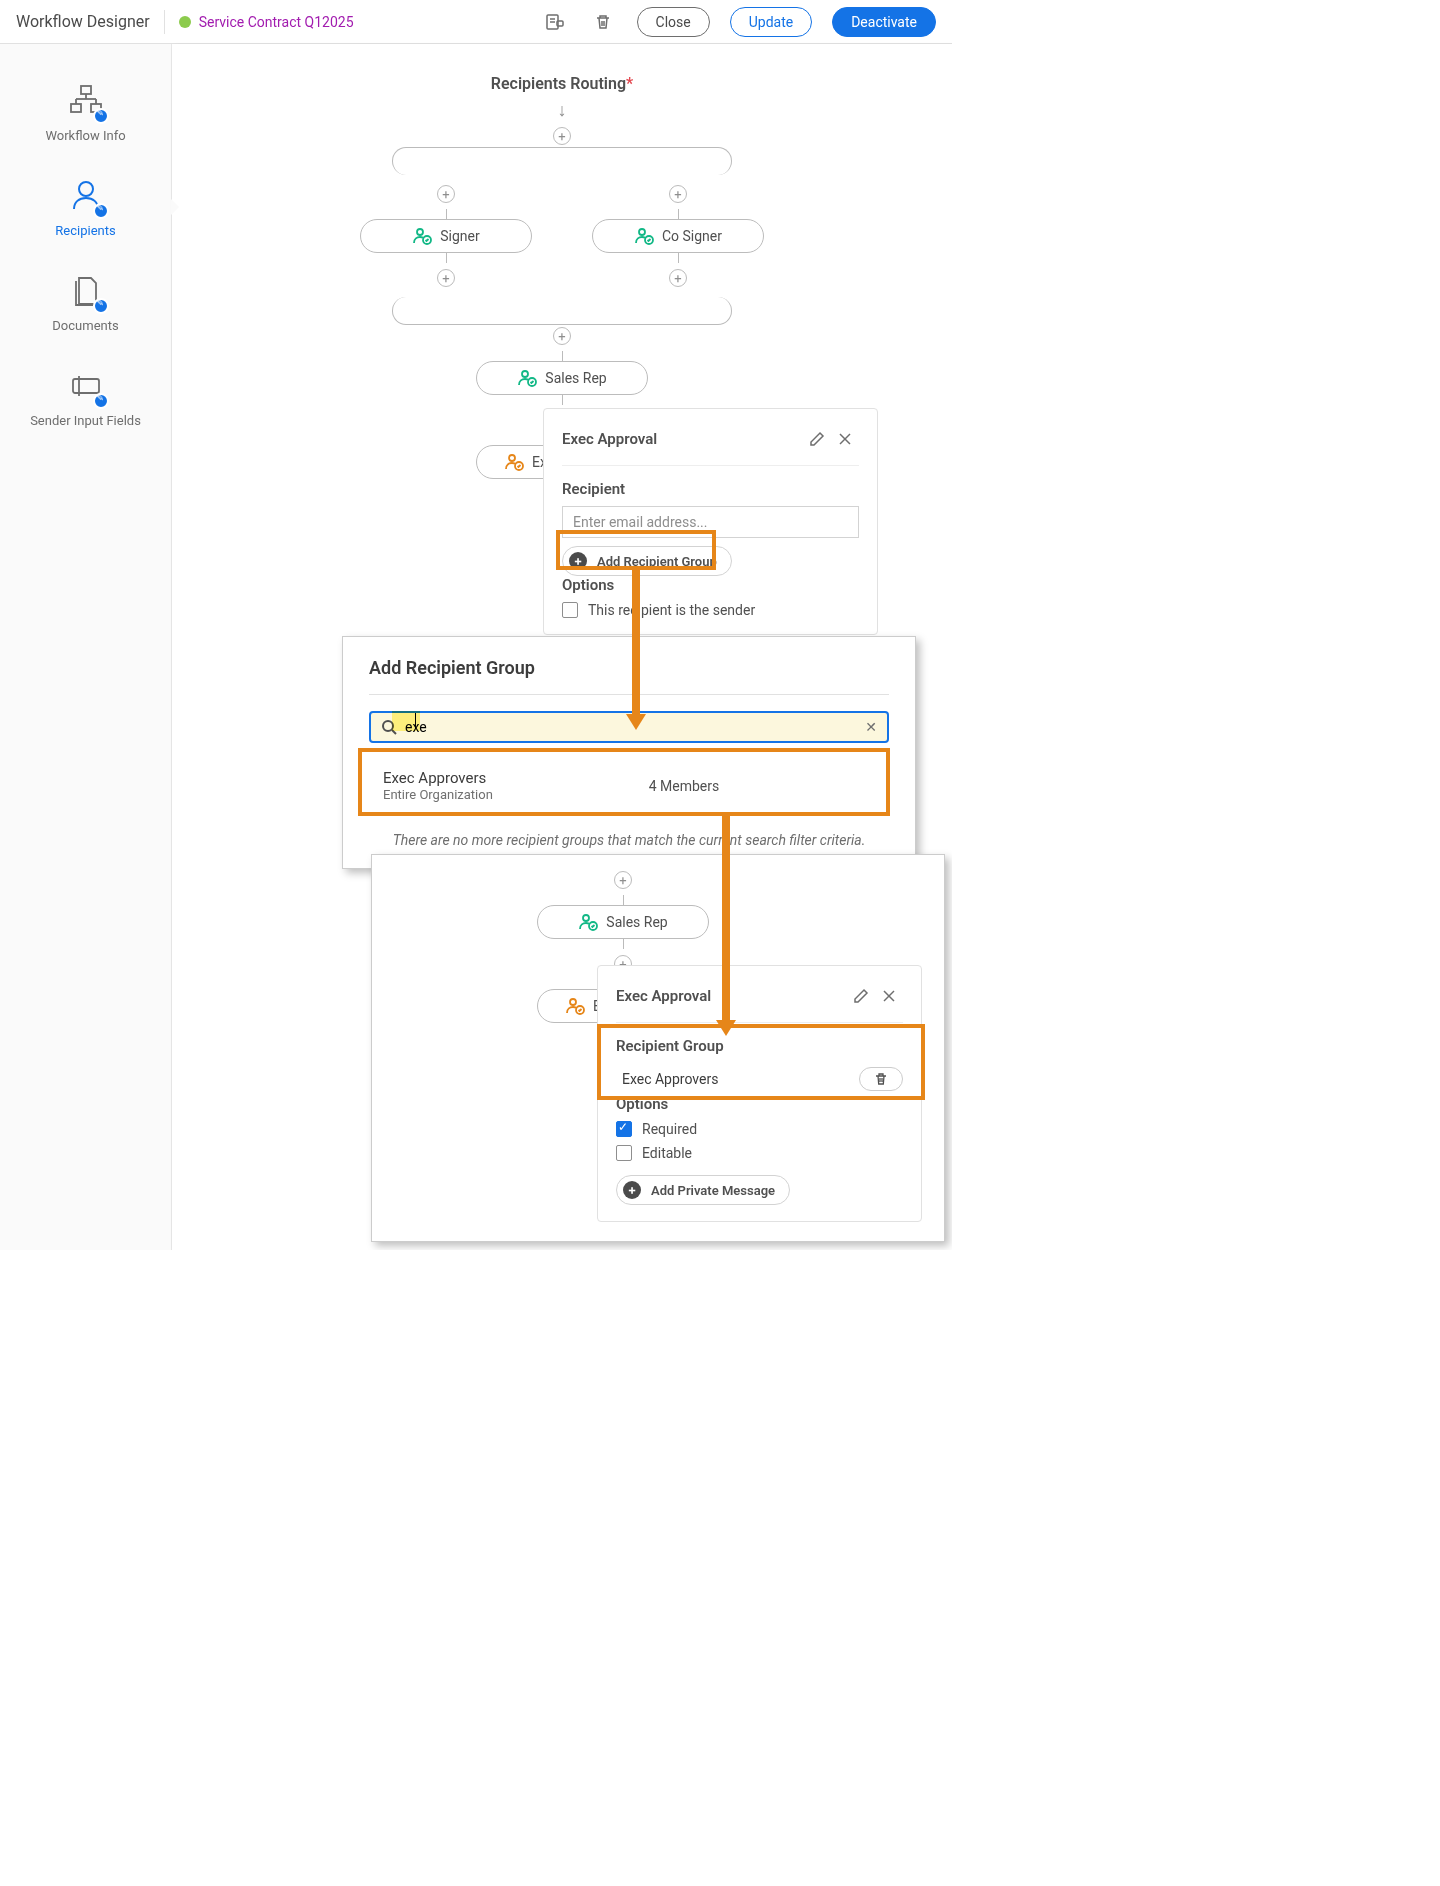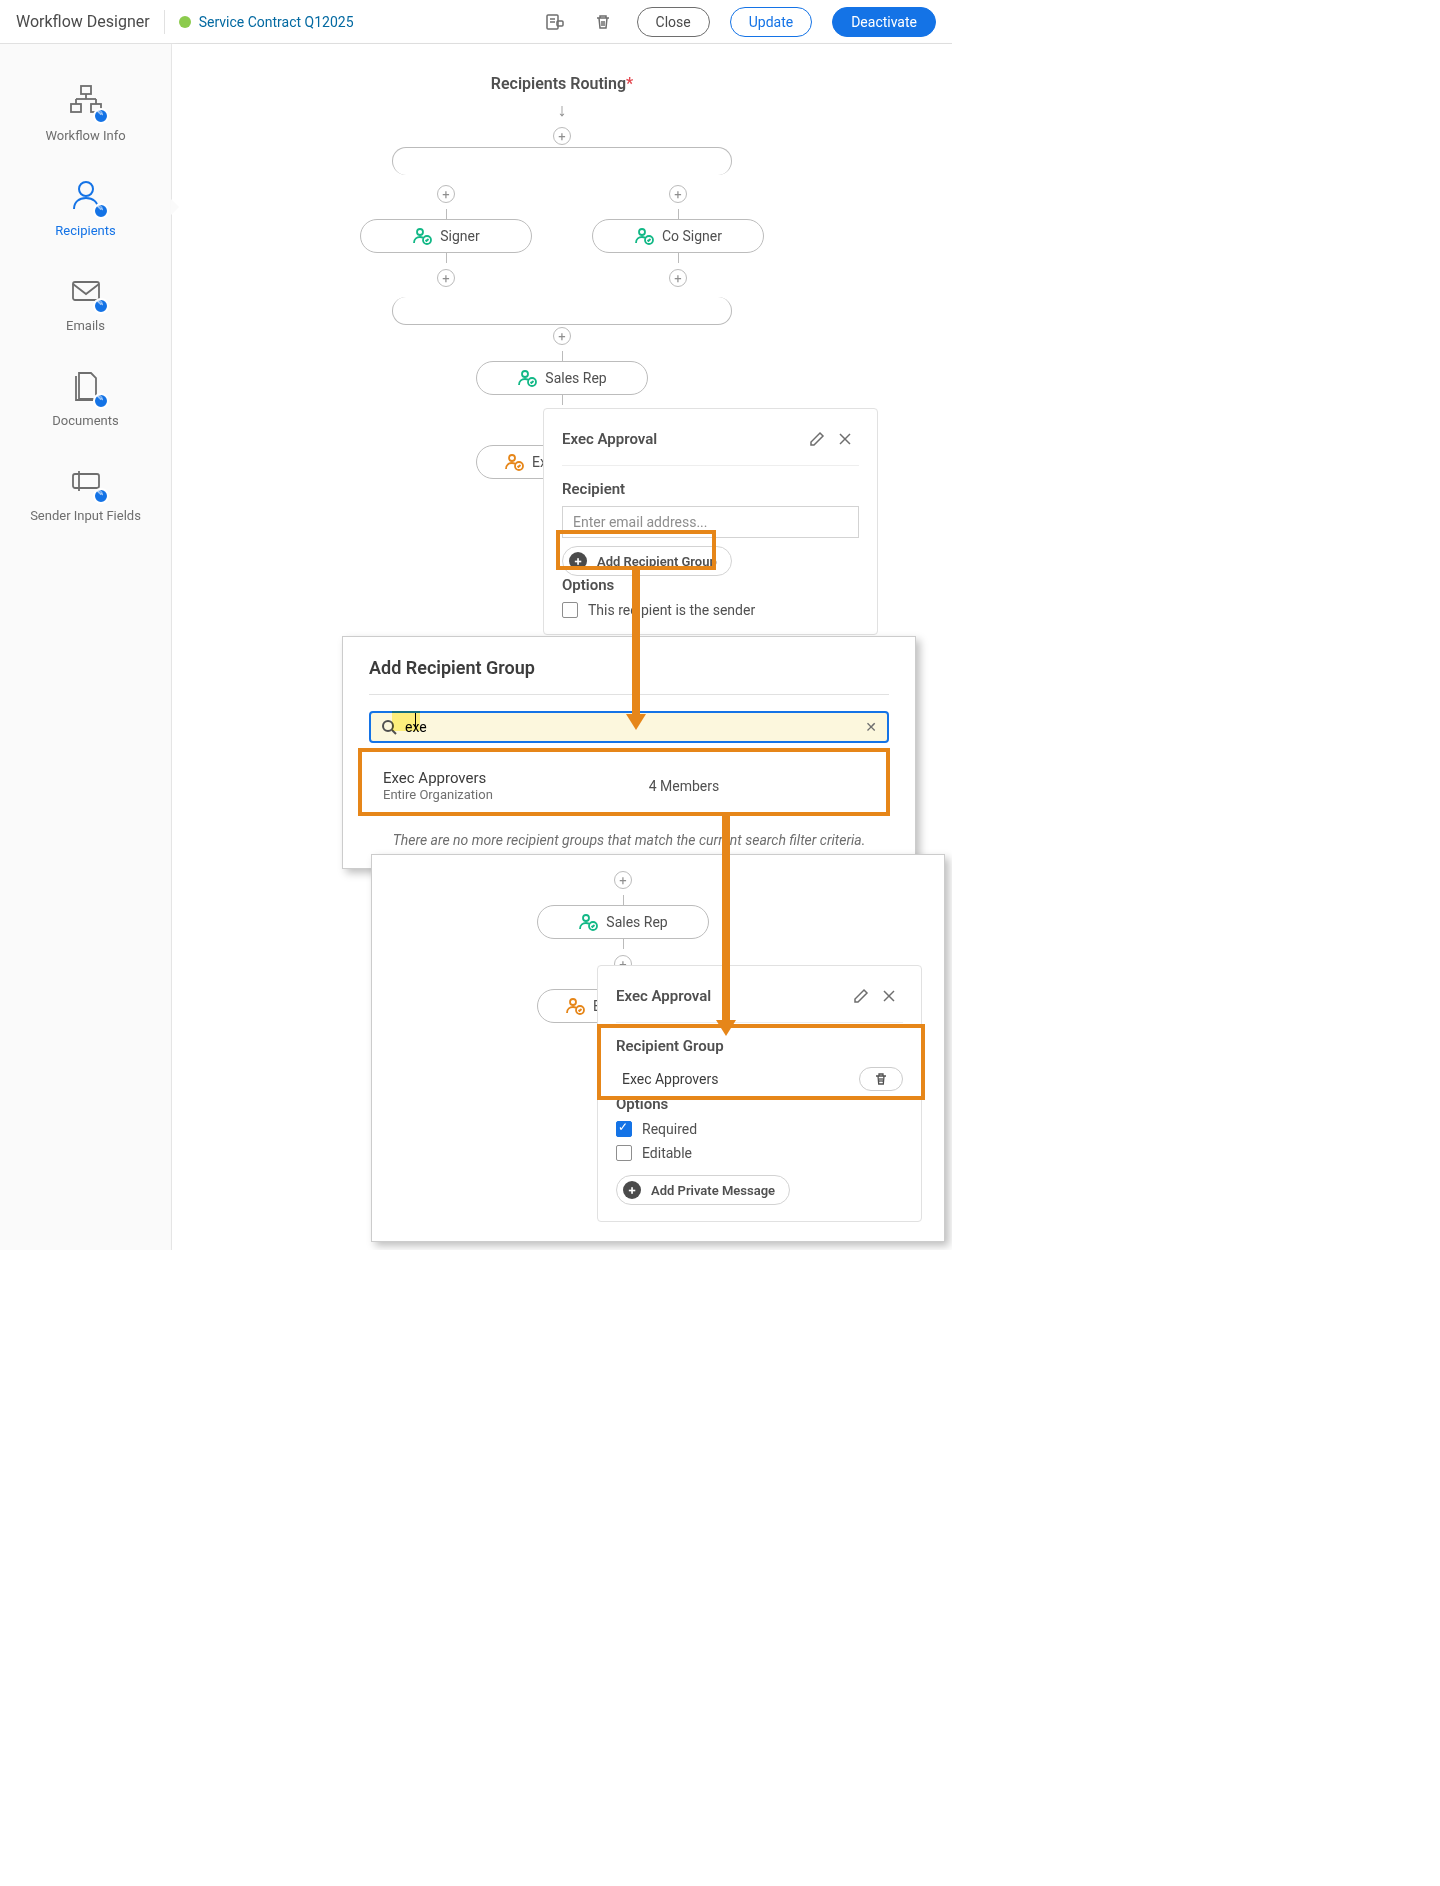--- a/index.html
+++ b/index.html
@@ -3,21 +3,21 @@
 <meta charset="utf-8">
 <style>
 * { box-sizing: border-box; margin: 0; padding: 0; font-family: -apple-system, BlinkMacSystemFont, "Segoe UI", Roboto, sans-serif; }
 body { background: #fff; width: 952px; height: 1250px; position: relative; overflow: hidden; }
 
 
 .header { height: 44px; display: flex; align-items: center; padding: 0 16px; border-bottom: 1px solid #e1e1e1; background: #fff; }
 .header-title { font-size: 16px; color: #4b4b4b; font-weight: 400; }
 .header-sep { width: 1px; height: 24px; background: #e1e1e1; margin: 0 14px; }
 .status-dot { width: 12px; height: 12px; border-radius: 50%; background: #8ccb4d; margin-right: 8px; }
-.header-sub { font-size: 14px; color: #0369a1; }
+.header-sub { font-size: 14px; color: #a21caf; }
 .header-actions { margin-left: auto; display: flex; align-items: center; gap: 20px; }
 .icon-btn { width: 28px; height: 28px; display: flex; align-items: center; justify-content: center; cursor: pointer; color: #6e6e6e; }
 .btn { padding: 6px 18px; border-radius: 16px; font-size: 14px; cursor: pointer; border: 1.5px solid; background: #fff; }
 .btn-close { border-color: #6e6e6e; color: #4b4b4b; }
 .btn-update { border-color: #1473e6; color: #1473e6; }
 .btn-deactivate { border-color: #1473e6; background: #1473e6; color: #fff; }
 
 
 .main { display: flex; height: calc(100% - 44px); }
 .sidebar { width: 172px; background: #fafafa; border-right: 1px solid #e8e8e8; padding-top: 20px; }
@@ -142,30 +142,20 @@
     </div>
     <div class="nav-item active">
       <div class="nav-icon">
         <svg width="42" height="42" viewBox="0 0 42 42" fill="none" stroke="#1473e6" stroke-width="2">
             <circle cx="21" cy="14" r="7"></circle>
             <path d="M9 34c0-7 5-11 12-11s12 4 12 11"></path>
           </svg>
         <span class="badge-dot pencil"></span>
       </div>
       <span class="nav-label">Recipients</span>
-    </div>
-    <div class="nav-item">
-      <div class="nav-icon">
-        <svg width="42" height="42" viewBox="0 0 42 42" fill="none" stroke="#6e6e6e" stroke-width="1.8">
-            <rect x="8" y="12" width="26" height="18" rx="2"></rect>
-            <path d="M8 14l13 10 13-10"></path>
-          </svg>
-        <span class="badge-dot pencil"></span>
-      </div>
-      <span class="nav-label">Emails</span>
     </div>
     <div class="nav-item">
       <div class="nav-icon">
         <svg width="42" height="42" viewBox="0 0 42 42" fill="none" stroke="#6e6e6e" stroke-width="1.8">
             <path d="M14 8h12l5 5v21H14z"></path>
             <path d="M11 11v24h17"></path>
           </svg>
         <span class="badge-dot pencil"></span>
       </div>
       <span class="nav-label">Documents</span>

